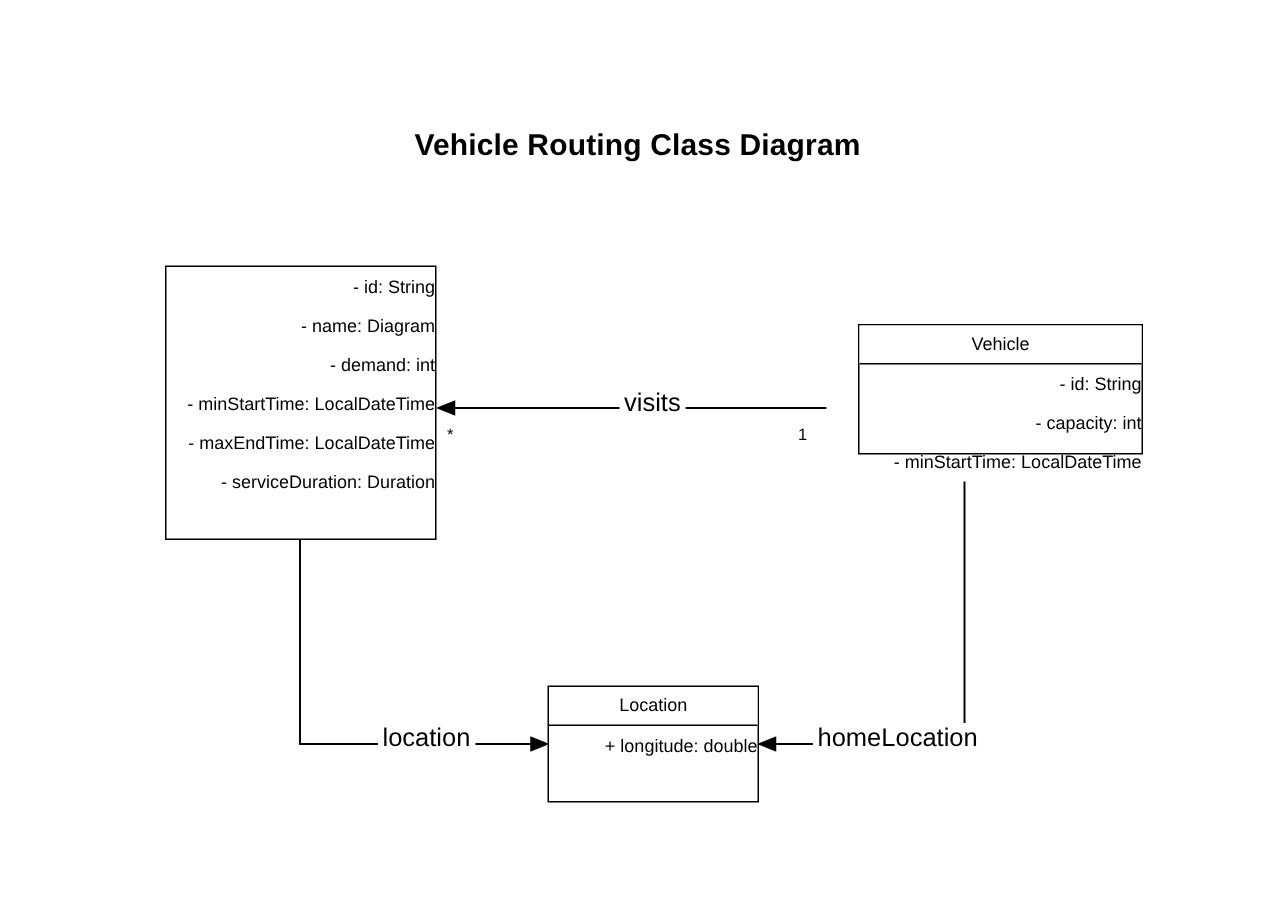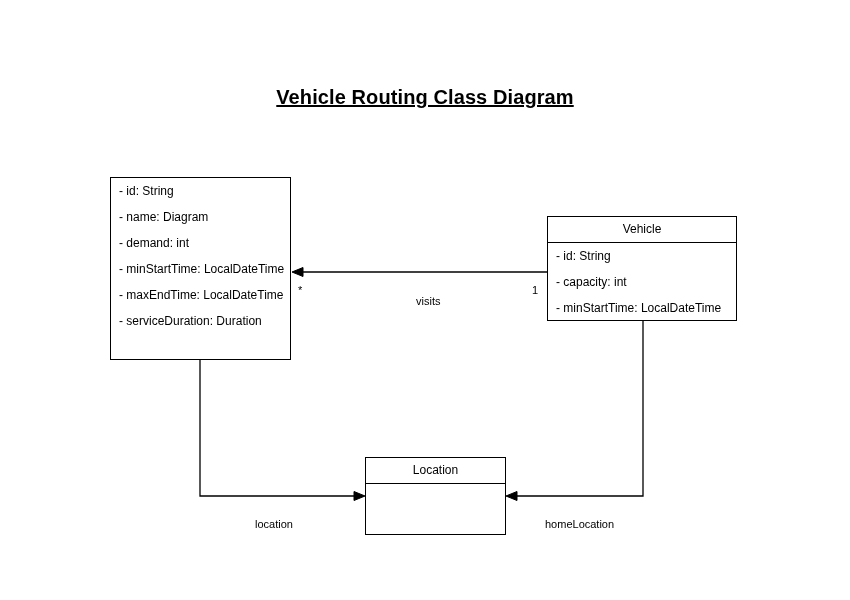--- a/index.html
+++ b/index.html
@@ -23,21 +23,20 @@
     position: absolute;
     left: 0;
     top: 86px;
     width: 850px;
     text-align: center;
     font-size: 20px;
     font-weight: bold;
     letter-spacing: 0.1px;
     color: #000000;
     white-space: nowrap;
-    text-decoration: underline;
   }
 
   
   .uml-class {
     position: absolute;
     box-sizing: border-box;
     border: 1px solid #000000;
     background: #ffffff;
   }
   .uml-class-name {
@@ -47,20 +46,21 @@
     text-align: center;
     font-size: 12px;
     border-bottom: 1px solid #000000;
     background: #ffffff;
     white-space: nowrap;
     overflow: hidden;
   }
   .uml-attrs {
     box-sizing: border-box;
     padding: 0;
+    text-align: right;
   }
   .uml-attr {
     box-sizing: border-box;
     height: 26px;
     line-height: 26px;
     padding-left: 8px;
     font-size: 12px;
     white-space: nowrap;
     overflow: hidden;
   }
@@ -75,26 +75,25 @@
     pointer-events: none;
   }
   #edge-layer path,
   #edge-layer polygon {
     shape-rendering: geometricPrecision;
   }
 
   
   .edge-label {
     position: absolute;
-    font-size: 11px;
+    font-size: 17px;
     color: #000000;
     white-space: nowrap;
     background: #ffffff;
     padding: 0 3px;
-    margin-top: 36px;
   }
   .mult-label {
     position: absolute;
     font-size: 11px;
     color: #000000;
     white-space: nowrap;
   }
 </style>
 </head>
 <body>
@@ -135,28 +134,29 @@
     <div class="uml-attrs">
       <div class="uml-attr">- id: String</div>
       <div class="uml-attr">- name: Diagram</div>
       <div class="uml-attr">- demand: int</div>
       <div class="uml-attr">- minStartTime: LocalDateTime</div>
       <div class="uml-attr">- maxEndTime: LocalDateTime</div>
       <div class="uml-attr">- serviceDuration: Duration</div>
     </div>
   </div>
 
-  <div class="uml-class" style="left:547px; top:216px; width:190px; height:105px;">
+  <div class="uml-class" style="left:572px; top:216px; width:190px; height:87px;">
     <div class="uml-class-name">Vehicle</div>
     <div class="uml-attrs">
       <div class="uml-attr">- id: String</div>
       <div class="uml-attr">- capacity: int</div>
       <div class="uml-attr">- minStartTime: LocalDateTime</div>
     </div>
   </div>
 
   <div class="uml-class" style="left:365px; top:457px; width:141px; height:78px;">
     <div class="uml-class-name">Location</div>
     <div class="uml-attrs">
+      <div class="uml-attr">+ longitude: double</div>
     </div>
   </div>
 
 </div>
 
 </body></html>

